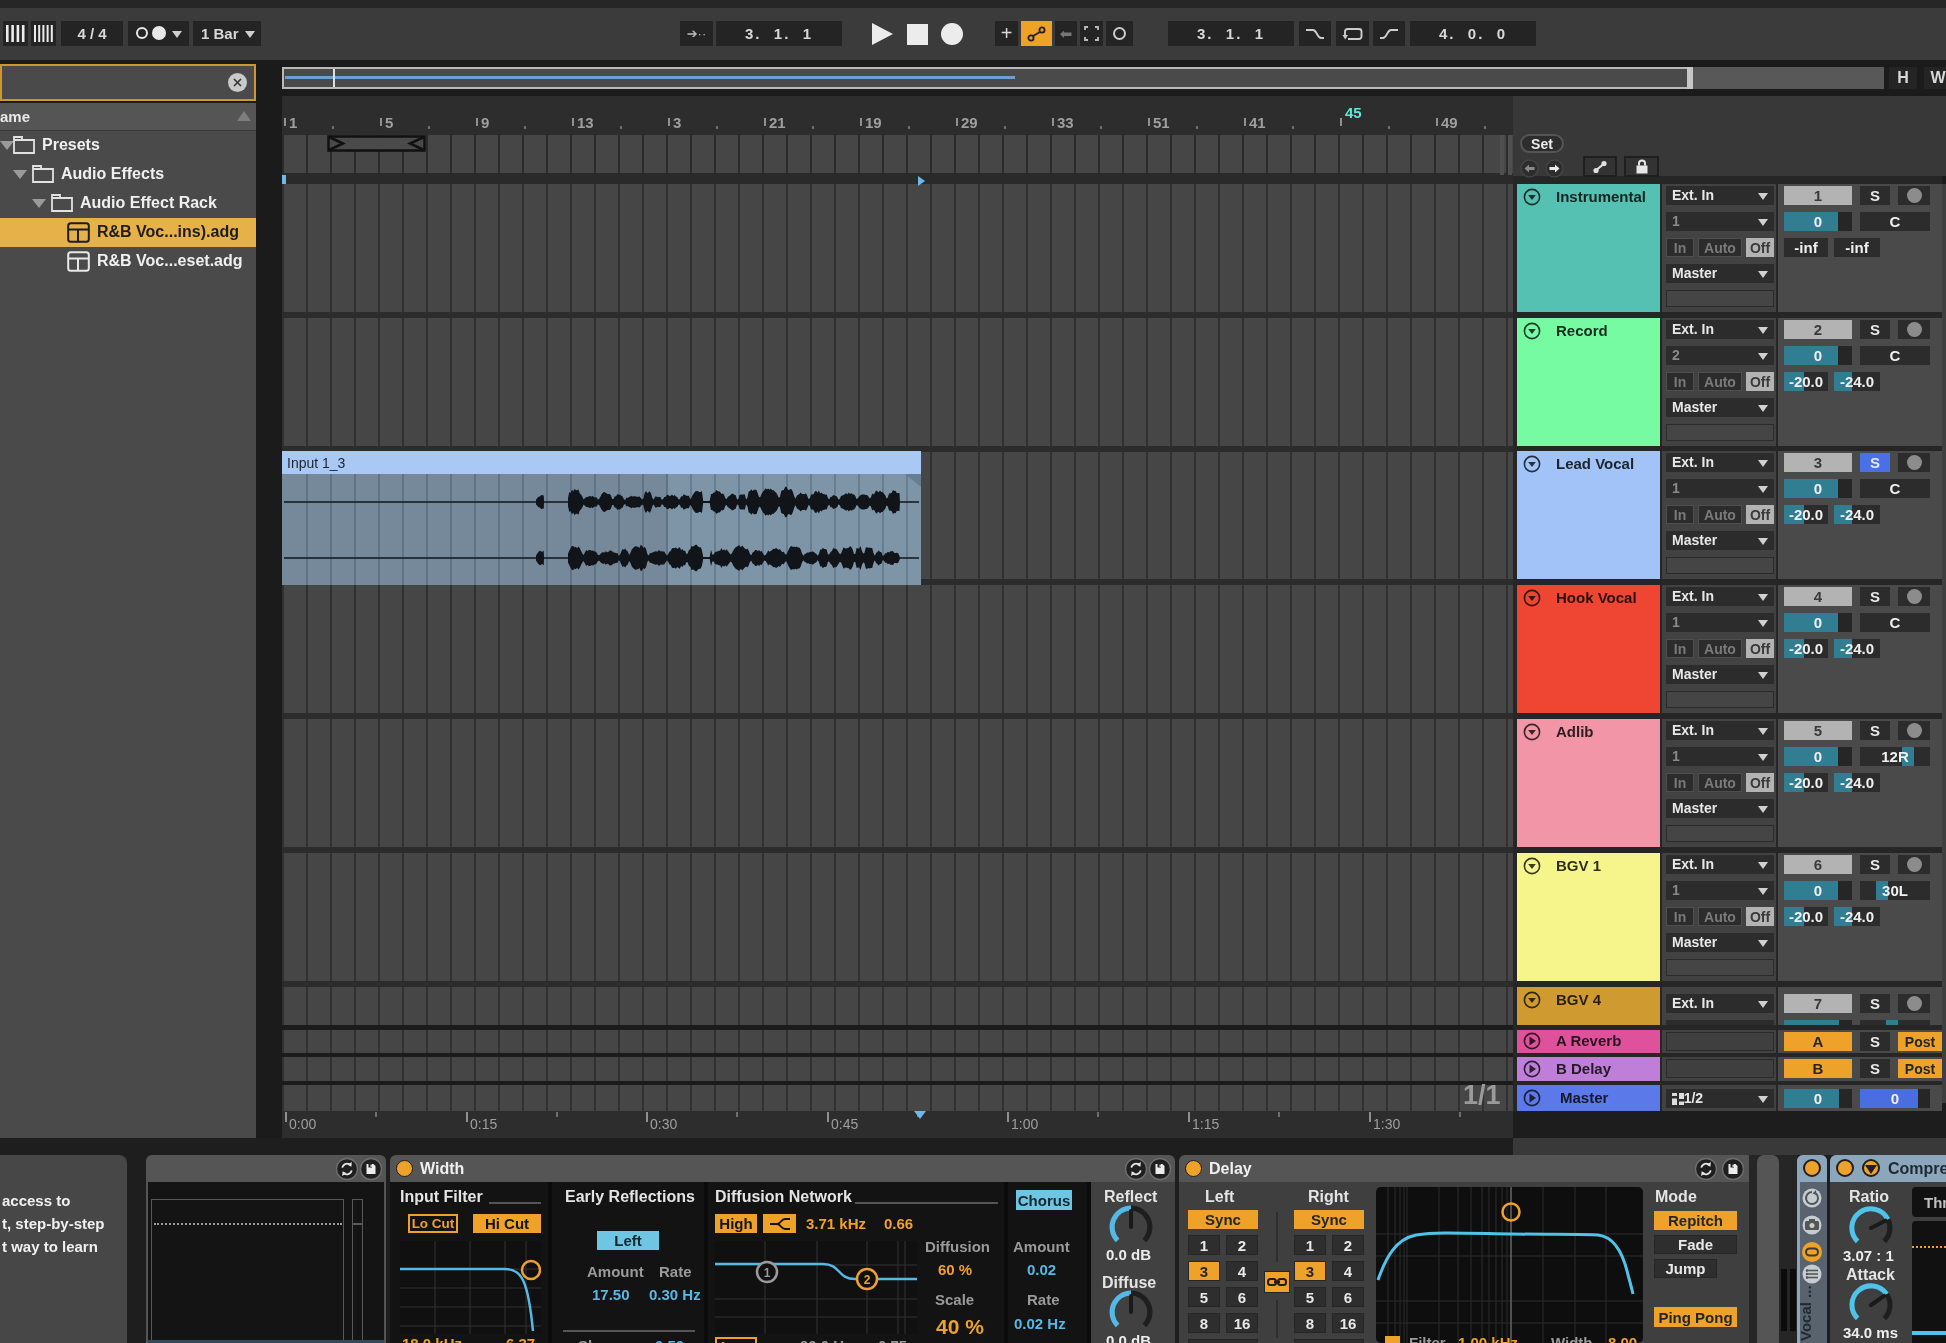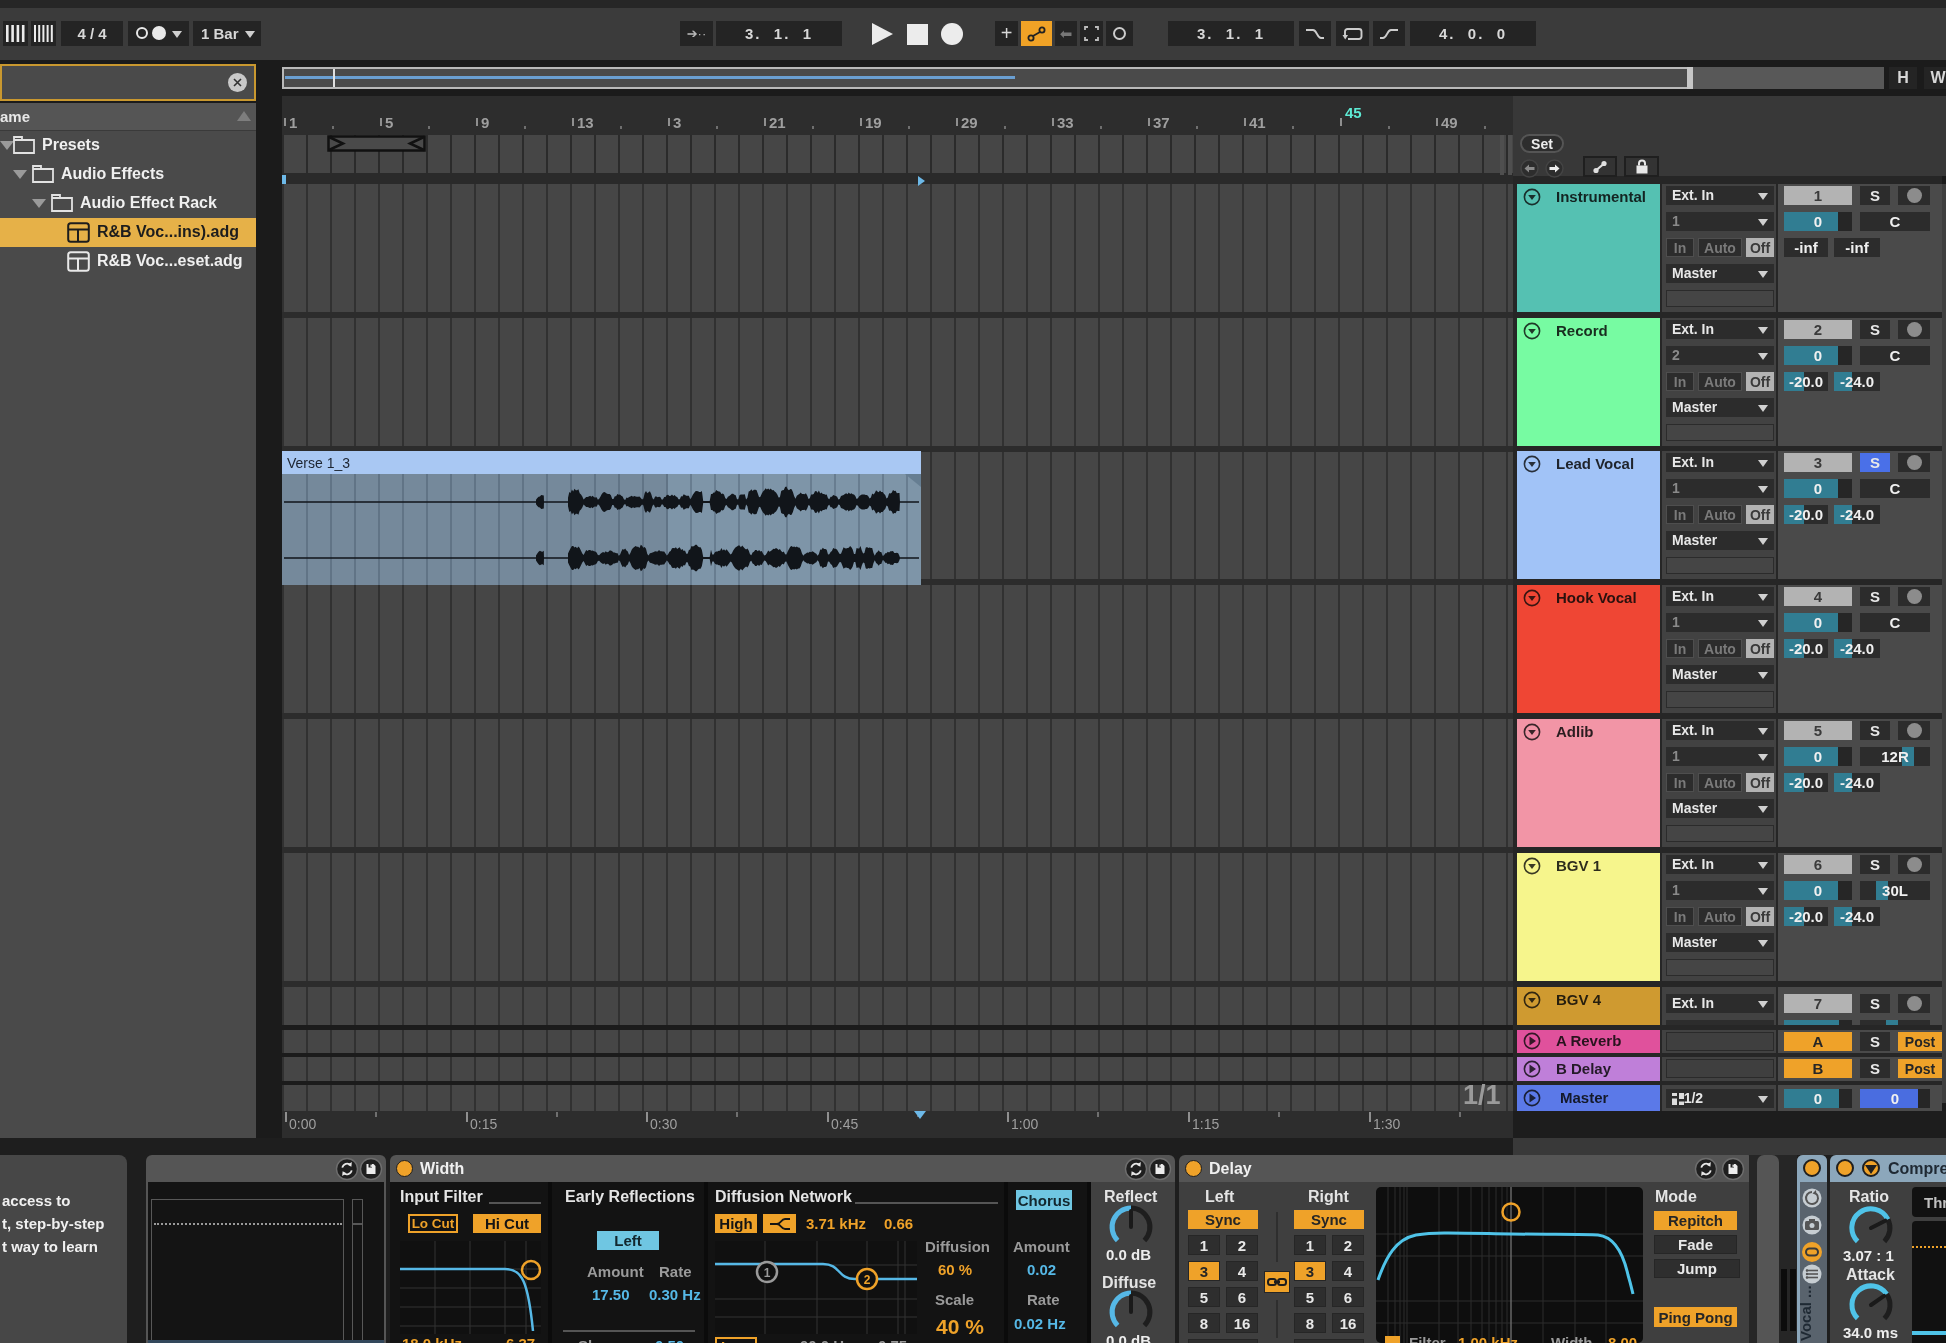--- a/index.html
+++ b/index.html
@@ -138,21 +138,21 @@
 <div class="abs b" style="left:673px;top:114px;color:#9f9f9f;font-size:15px;">3</div>
 <div class="abs" style="left:764px;top:118px;width:2px;height:8px;background:#8f8f8f"></div>
 <div class="abs b" style="left:769px;top:114px;color:#9f9f9f;font-size:15px;">21</div>
 <div class="abs" style="left:860px;top:118px;width:2px;height:8px;background:#8f8f8f"></div>
 <div class="abs b" style="left:865px;top:114px;color:#9f9f9f;font-size:15px;">19</div>
 <div class="abs" style="left:956px;top:118px;width:2px;height:8px;background:#8f8f8f"></div>
 <div class="abs b" style="left:961px;top:114px;color:#9f9f9f;font-size:15px;">29</div>
 <div class="abs" style="left:1052px;top:118px;width:2px;height:8px;background:#8f8f8f"></div>
 <div class="abs b" style="left:1057px;top:114px;color:#9f9f9f;font-size:15px;">33</div>
 <div class="abs" style="left:1148px;top:118px;width:2px;height:8px;background:#8f8f8f"></div>
-<div class="abs b" style="left:1153px;top:114px;color:#9f9f9f;font-size:15px;">37</div>
+<div class="abs b" style="left:1153px;top:114px;color:#9f9f9f;font-size:15px;">51</div>
 <div class="abs" style="left:1244px;top:118px;width:2px;height:8px;background:#8f8f8f"></div>
 <div class="abs b" style="left:1249px;top:114px;color:#9f9f9f;font-size:15px;">41</div>
 <div class="abs" style="left:1340px;top:118px;width:2px;height:8px;background:#8f8f8f"></div>
 <div class="abs b" style="left:1345px;top:104px;color:#5eead4;font-size:15px;">45</div>
 <div class="abs" style="left:1436px;top:118px;width:2px;height:8px;background:#8f8f8f"></div>
 <div class="abs b" style="left:1441px;top:114px;color:#9f9f9f;font-size:15px;">49</div>
 <div class="abs" style="left:332px;top:126px;width:2px;height:3px;background:#6f6f6f"></div>
 <div class="abs" style="left:428px;top:126px;width:2px;height:3px;background:#6f6f6f"></div>
 <div class="abs" style="left:524px;top:126px;width:2px;height:3px;background:#6f6f6f"></div>
 <div class="abs" style="left:620px;top:126px;width:2px;height:3px;background:#6f6f6f"></div>
@@ -210,21 +210,21 @@
 <div class="abs" style="left:1278px;top:1112px;width:2px;height:5px;background:#6f6f6f"></div>
 <div class="abs" style="left:1369px;top:1112px;width:2px;height:10px;background:#8f8f8f"></div>
 <div class="abs" style="left:1373px;top:1116px;color:#9f9f9f;font-size:14px;">1:30</div>
 <div class="abs" style="left:1459px;top:1112px;width:2px;height:5px;background:#6f6f6f"></div>
 <div class="abs b" style="left:1463px;top:1080px;color:#9a9a9a;font-size:27px;">1/1</div>
 <div class="abs" style="left:914px;top:1111px;width:0;height:0;border-left:6px solid transparent;border-right:6px solid transparent;border-top:8px solid #6db9e8;"></div>
 <div class="abs" style="left:918px;top:176px;width:0;height:0;border-top:5px solid transparent;border-bottom:5px solid transparent;border-left:7px solid #6db9e8;"></div>
 <div class="abs" style="left:1942px;top:184px;width:4px;height:919px;background:#3f3f3f;"></div>
 <div class="abs" style="left:1513px;top:1139px;width:433px;height:16px;background:#4a4a4a;"></div>
 <div class="abs" style="left:282px;top:451px;width:639px;height:23px;background:#a9c8f3;"></div>
-<div class="abs" style="left:287px;top:455px;color:#1d2430;font-size:14px;">Verse 1_3</div>
+<div class="abs" style="left:287px;top:455px;color:#1d2430;font-size:14px;">Input 1_3</div>
 <div class="abs" style="left:282px;top:474px;width:639px;height:111px;background:#75899b;"></div>
 <div class="abs" style="left:668px;top:474px;width:253px;height:111px;background:#7e95a8;"></div>
 <div class="abs" style="left:306px;top:474px;width:2px;height:111px;background:rgba(40,55,70,0.25)"></div>
 <div class="abs" style="left:330px;top:474px;width:2px;height:111px;background:rgba(40,55,70,0.25)"></div>
 <div class="abs" style="left:354px;top:474px;width:2px;height:111px;background:rgba(40,55,70,0.25)"></div>
 <div class="abs" style="left:378px;top:474px;width:2px;height:111px;background:rgba(40,55,70,0.25)"></div>
 <div class="abs" style="left:402px;top:474px;width:2px;height:111px;background:rgba(40,55,70,0.25)"></div>
 <div class="abs" style="left:426px;top:474px;width:2px;height:111px;background:rgba(40,55,70,0.25)"></div>
 <div class="abs" style="left:450px;top:474px;width:2px;height:111px;background:rgba(40,55,70,0.25)"></div>
 <div class="abs" style="left:474px;top:474px;width:2px;height:111px;background:rgba(40,55,70,0.25)"></div>
@@ -774,21 +774,21 @@
 <circle cx="135" cy="25" r="8.5" fill="none" stroke="#efa229" stroke-width="2.5"></circle>
 <rect x="9" y="149" width="15" height="8" fill="#efa229"></rect>
 <text x="33" y="161" fill="#9a9a9a" font-size="15" font-weight="bold">Filter</text>
 <text x="82" y="161" fill="#efa229" font-size="15" font-weight="bold">1.00 kHz</text>
 <text x="175" y="161" fill="#9a9a9a" font-size="15" font-weight="bold">Width</text>
 <text x="232" y="161" fill="#efa229" font-size="15" font-weight="bold">8.00</text>
 </svg>
 <div class="abs b" style="left:1655px;top:1188px;color:#e4e4e4;font-size:16px;">Mode</div>
 <div class="abs ctr b" style="left:1654px;top:1211px;width:83px;height:19px;background:#efa229;color:#262626;font-size:15px;">Repitch</div>
 <div class="abs ctr b" style="left:1654px;top:1235px;width:83px;height:19px;background:#2e2e2e;color:#e8e8e8;font-size:15px;border:1px solid #262626;">Fade</div>
-<div class="abs ctr b" style="left:1654px;top:1259px;width:86px;height:19px;background:#2e2e2e;color:#e8e8e8;font-size:15px;border:1px solid #262626;">Jump</div>
+<div class="abs ctr b" style="left:1654px;top:1259px;width:63px;height:19px;background:#2e2e2e;color:#e8e8e8;font-size:15px;border:1px solid #262626;">Jump</div>
 <div class="abs ctr b" style="left:1654px;top:1307px;width:83px;height:20px;background:#efa229;color:#262626;font-size:15px;">Ping Pong</div>
 <div class="abs" style="left:1749px;top:1155px;width:48px;height:188px;background:#262626;"></div>
 <div class="abs" style="left:1757px;top:1155px;width:22px;height:188px;background:#555;border-radius:7px 7px 0 0;"></div>
 <div class="abs" style="left:1781px;top:1269px;width:6px;height:62px;background:#0c0c0c;"></div>
 <div class="abs" style="left:1790px;top:1269px;width:6px;height:62px;background:#0c0c0c;"></div>
 <div class="abs" style="left:1797px;top:1155px;width:30px;height:188px;background:#59636d;border-radius:6px 6px 0 0;"></div>
 <div class="abs" style="left:1797px;top:1155px;width:30px;height:27px;background:#8ca7bb;border-radius:6px 6px 0 0;"></div>
 <div class="abs" style="left:1797px;top:1182px;width:3px;height:161px;background:#8ca7bb;"></div>
 <div class="abs" style="left:1803px;top:1159px;width:18px;height:18px;background:#efa229;border-radius:50%;border:2px solid #1f1f1f;"></div>
 <svg class="abs" style="left:1802px;top:1188px" width="20" height="20">

